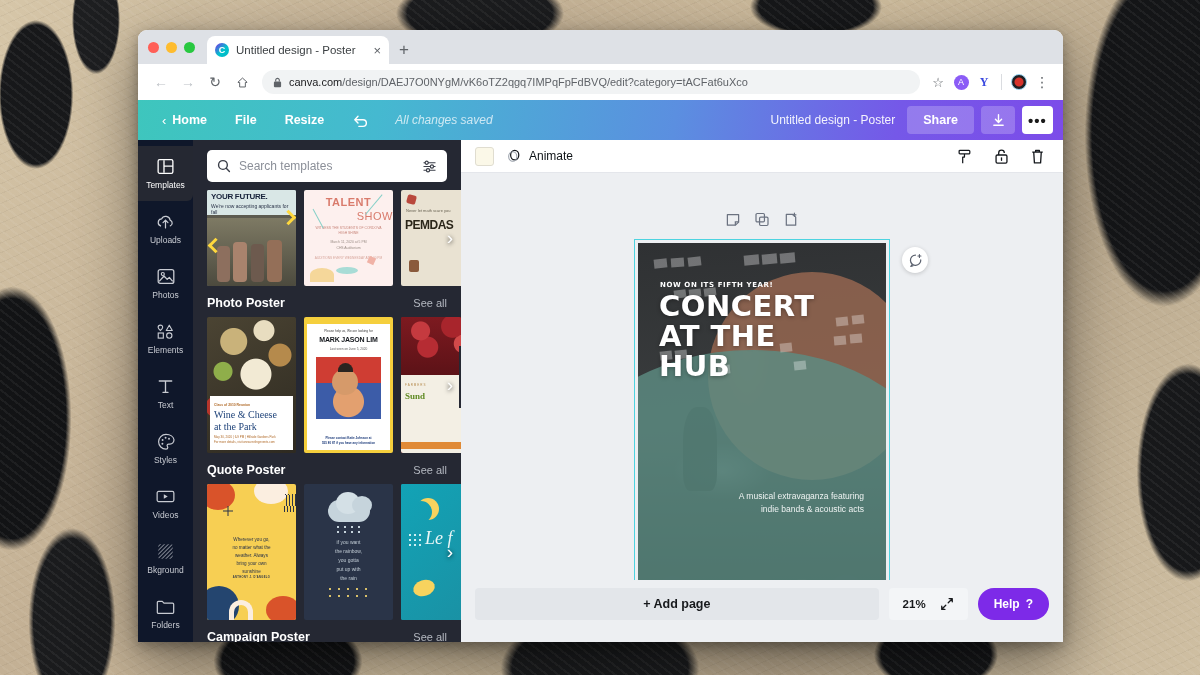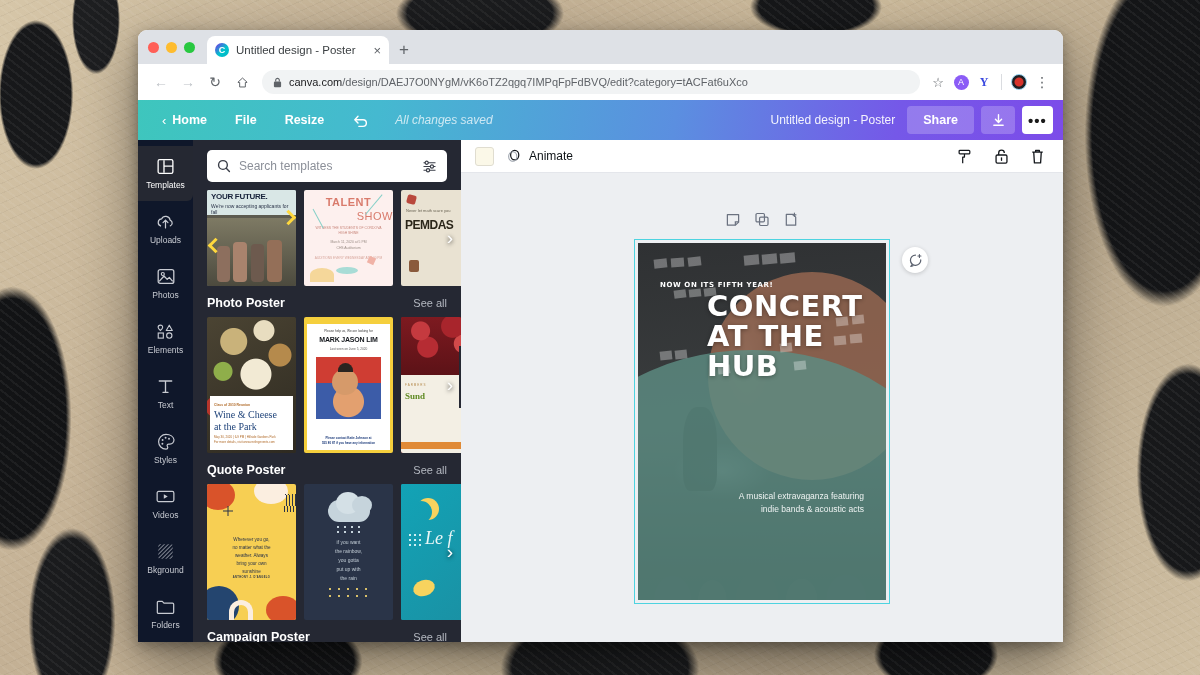--- a/index.html
+++ b/index.html
@@ -237,21 +237,20 @@
   .p-text { position: absolute; inset: 0; color: #fff; }
   .p-kicker {
     position: absolute; left: 22px; top: 38px; font-size: 7px; letter-spacing: .6px;
     font-weight: bold; font-family: "DejaVu Sans", sans-serif;
   }
   .p-title {
     position: absolute; left: 21px; top: 48px; right: 14px;
     font-size: 29px; line-height: 1.04; font-weight: bold; letter-spacing: .5px;
     font-family: "DejaVu Sans", sans-serif;
     text-shadow: 0 1px 4px rgba(0,0,0,.35);
-    margin-left: 48px;
   }
   .p-title span { display: block; }
   .p-sub {
     position: absolute; right: 22px; bottom: 84px; text-align: right;
     font-size: 8.5px; line-height: 1.55; color: #eef3f2; margin-top: 10px;
   }
   .p-when {
     position: absolute; right: 22px; bottom: 44px; text-align: right;
     font-size: 11px; font-weight: bold; letter-spacing: .6px; line-height: 1.6;
     font-family: "DejaVu Sans", sans-serif;
@@ -709,17 +708,32 @@
             <div class="comment-btn" style="left:268px;top:8px;">
               <svg width="15" height="15" viewBox="0 0 16 16">
                   <path d="M13.6 7.4A5.5 5.5 0 1 1 8 2.2" fill="none" stroke="#5b616e" stroke-width="1.3" stroke-linecap="round"></path>
                   <path d="M4.2 12.2 3 14.4l2.6-.9" fill="none" stroke="#5b616e" stroke-width="1.3" stroke-linejoin="round"></path>
                   <path d="M12.2 1.6v3.2M10.6 3.2h3.2" stroke="#5b616e" stroke-width="1.2" stroke-linecap="round"></path>
                 </svg>
             </div>
           </div>
         </div>
 
+        <div class="bottom">
+          <div class="addpage">+ Add page</div>
+          <div class="zoombox">
+            <span>21%</span>
+            <span>
+              <svg width="14" height="14" viewBox="0 0 16 16">
+                  <path d="M9.4 6.6 14 2M10.4 1.8H14v3.6M6.6 9.4 2 14M5.6 14.2H2v-3.6" fill="none" stroke="#17191c" stroke-width="1.5" stroke-linecap="round" stroke-linejoin="round"></path>
+                </svg>
+            </span>
+          </div>
+          <div class="helpbtn">
+            <span>Help</span>
+            <span>?</span>
+          </div>
+        </div>
       </div>
 
     </div>
   </div>
 </div>
 
 </body></html>

